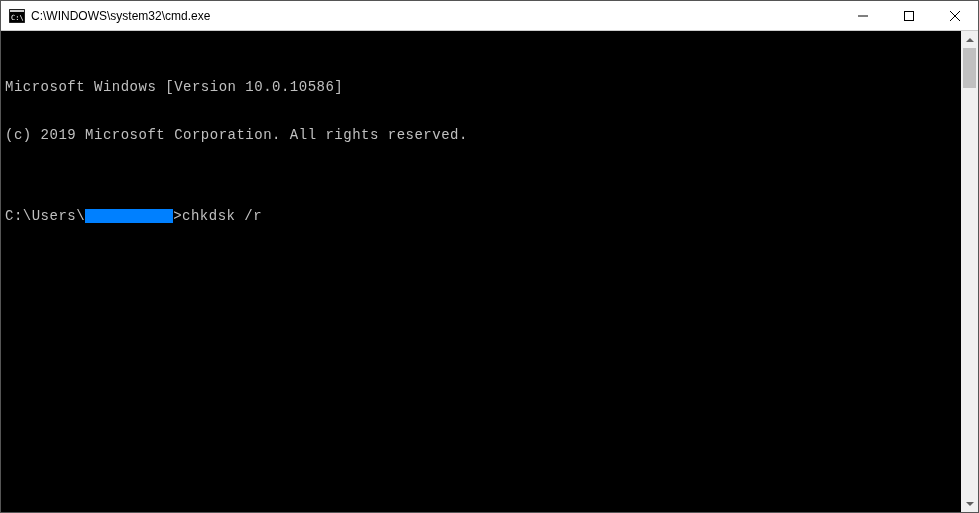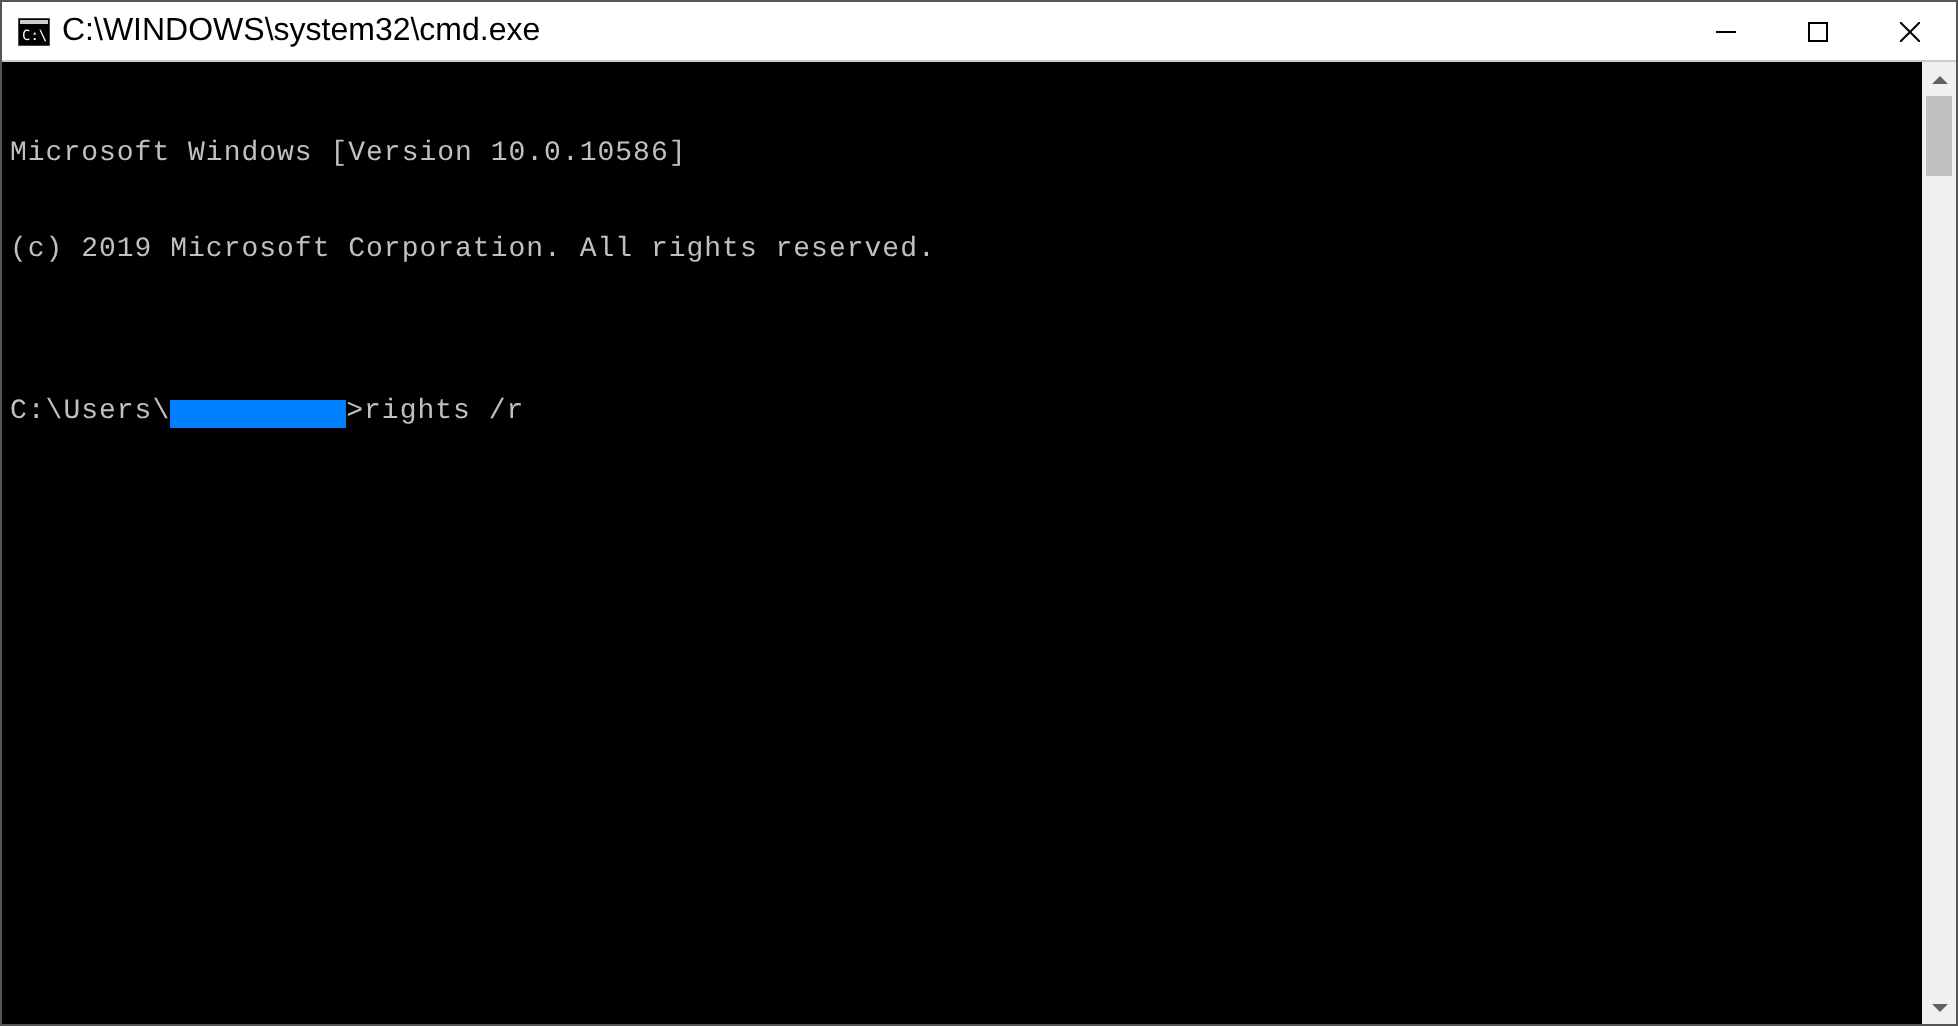--- a/index.html
+++ b/index.html
@@ -34,21 +34,21 @@
       height: 14px;
       margin-right: 6px;
       display: inline-flex;
       align-items: center;
       justify-content: center;
     }
     .titlebar-icon svg {
       display: block;
     }
     .titlebar-text {
-      font-size: 16px;
+      font-size: 12px;
       color: #000;
       flex: 1;
     }
     .window-controls {
       display: flex;
       height: 100%;
     }
     .window-control {
       width: 46px;
       height: 100%;
@@ -67,31 +67,31 @@
       background: #000;
       position: relative;
     }
     .terminal {
       flex: 1;
       background: #000;
       color: #c0c0c0;
       font-family: 'Consolas', 'Courier New', monospace;
       font-size: 14px;
       line-height: 1.15;
-      padding: 6px 4px;
+      padding: 16px 4px;
       white-space: pre;
       overflow: hidden;
       letter-spacing: 0.5px;
     }
     .terminal-line {
       display: block;
     }
     .prompt-line {
       display: flex;
-      align-items: flex-end;
+      align-items: center;
     }
     .redacted {
       display: inline-block;
       width: 88px;
       height: 14px;
       background: #0080ff;
       vertical-align: middle;
     }
     .scrollbar {
       width: 17px;
@@ -156,21 +156,21 @@
         </svg>
       </div>
     </div>
   </div>
 
   <div class="terminal-area">
     <div class="terminal">
       <span class="terminal-line">Microsoft Windows [Version 10.0.10586]</span>
       <span class="terminal-line">(c) 2019 Microsoft Corporation. All rights reserved.</span>
       <span class="terminal-line"></span>
-      <div class="prompt-line"><span>C:\Users\</span><span class="redacted"></span><span>&gt;</span><span>rights /r</span></div>
+      <div class="prompt-line"><span>C:\Users\</span><span class="redacted"></span><span>&gt;</span><span>chkdsk /r</span></div>
     </div>
 
     <div class="scrollbar">
       <div class="scroll-arrow">
         <svg width="8" height="4" viewBox="0 0 8 4">
             <polygon points="4,0 8,4 0,4"></polygon>
           </svg>
       </div>
       <div class="scroll-track">
         <div class="scroll-thumb"></div>

